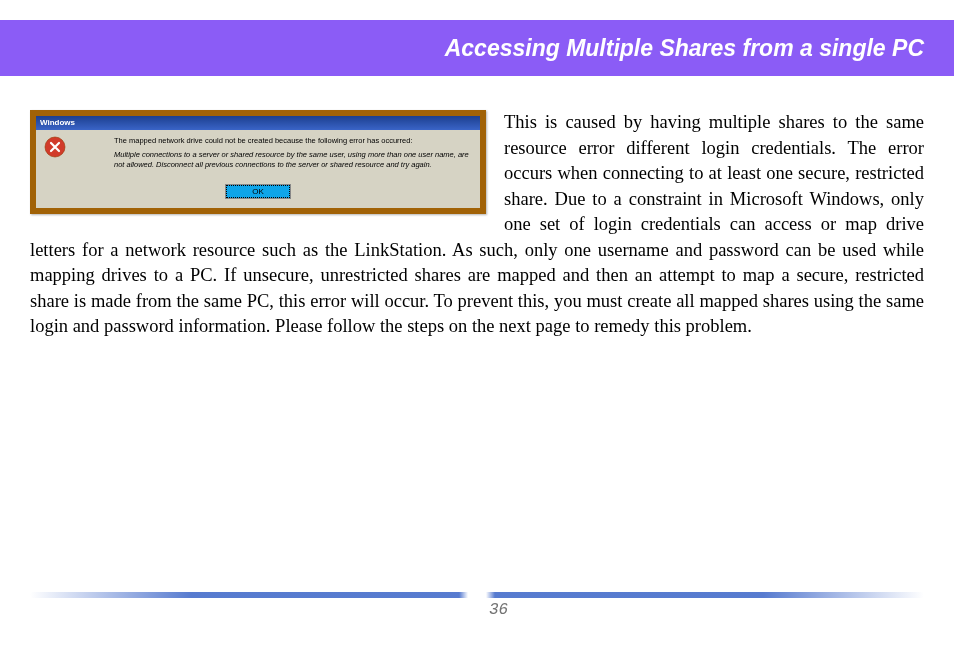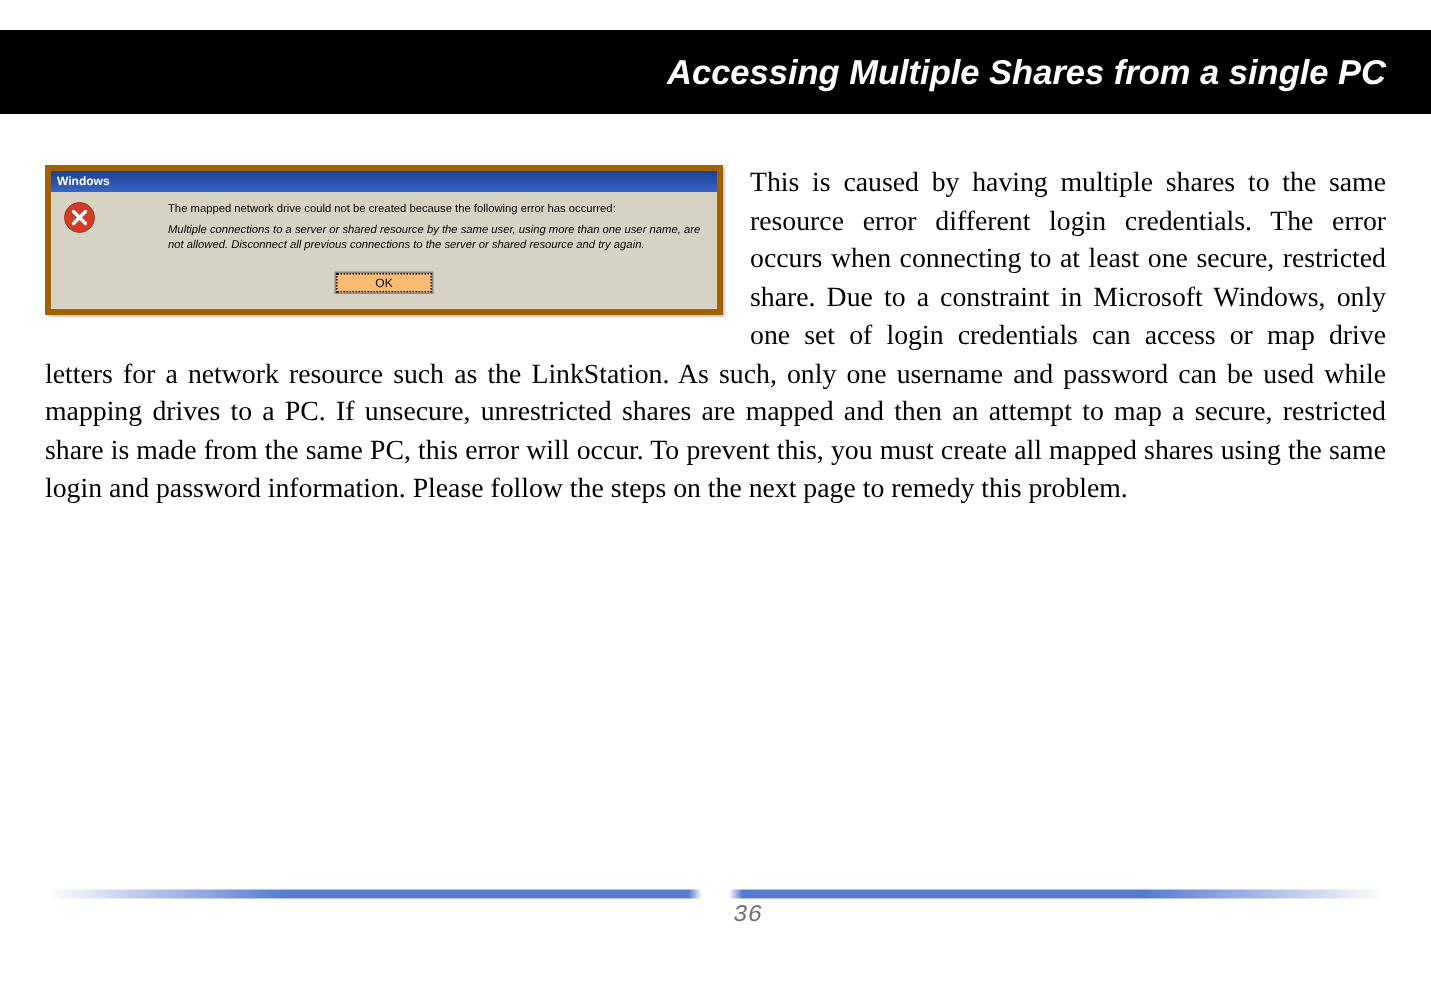--- a/index.html
+++ b/index.html
@@ -6,21 +6,21 @@
     margin: 0;
     padding: 0;
     width: 954px;
     height: 661px;
     font-family: Georgia, 'Times New Roman', serif;
     background: #fff;
     overflow: hidden;
     position: relative;
   }
   .header-band {
-    background: #000000;
+    background: #8b5cf6;
     height: 56px;
     width: 100%;
     margin-top: 20px;
     display: flex;
     align-items: center;
     justify-content: flex-end;
     padding-right: 30px;
     box-sizing: border-box;
   }
   .header-title {
@@ -34,21 +34,21 @@
     padding: 34px 30px 0 30px;
     box-sizing: border-box;
   }
   .dialog-wrap {
     float: left;
     margin-right: 18px;
     margin-bottom: 4px;
   }
   .dialog {
     width: 444px;
-    border: 4px solid #a16207;
+    border: 6px solid #a16207;
     background: #d6d3c4;
     box-shadow: 1px 1px 2px rgba(0,0,0,0.3);
     font-family: Tahoma, Arial, sans-serif;
   }
   .dialog-titlebar {
     background: linear-gradient(to bottom, #1c3f8f, #3a64c7);
     color: #fff;
     height: 14px;
     font-size: 8px;
     line-height: 14px;
@@ -83,21 +83,21 @@
     text-align: center;
     padding: 0 0 10px 0;
   }
   .dialog-button {
     display: inline-block;
     min-width: 58px;
     font-size: 8px;
     padding: 1px 2px;
     border: 1px dotted #000;
     outline: 1px solid #888;
-    background: #fdba74;
+    background: #0ea5e9;
   }
   .body-text {
     font-size: 18.5px;
     line-height: 1.38;
     color: #000;
     text-align: justify;
   }
   .body-text p {
     margin: 0 0 10px 0;
   }

